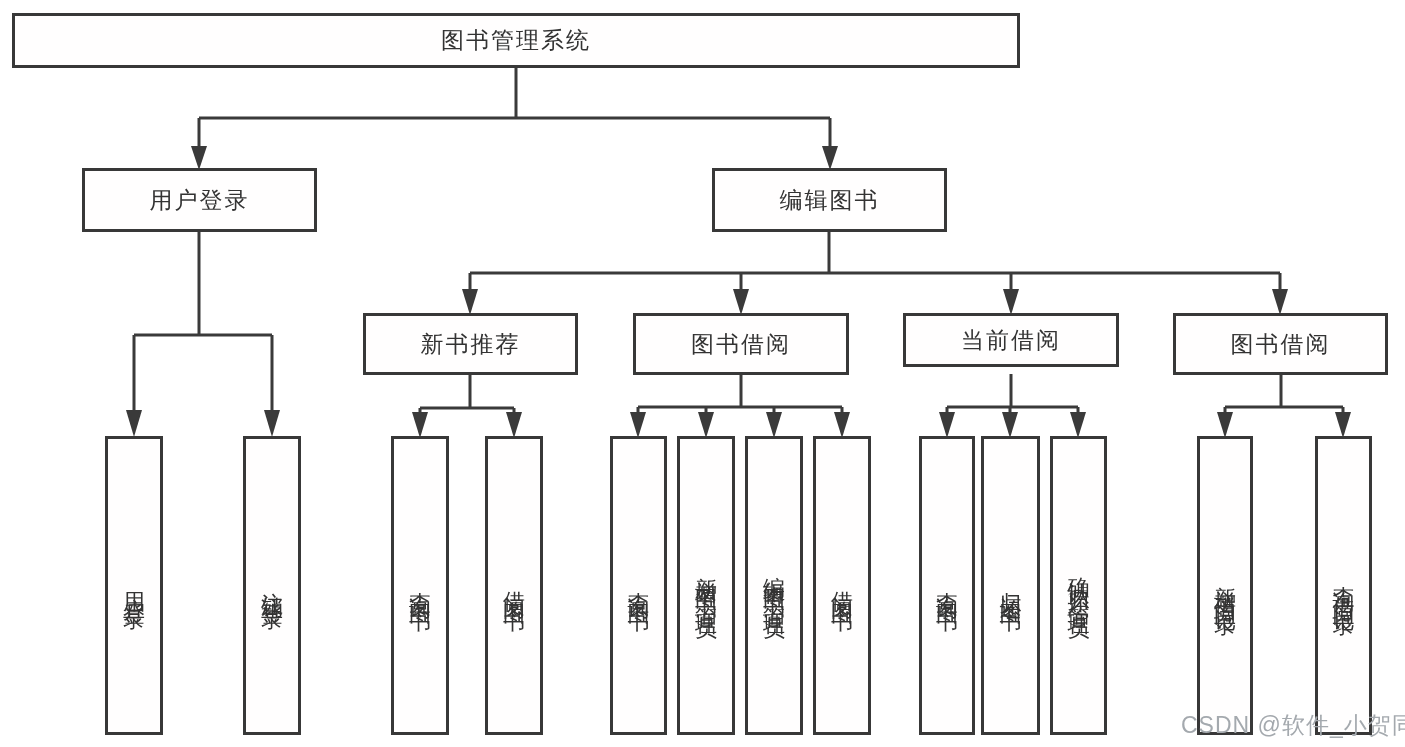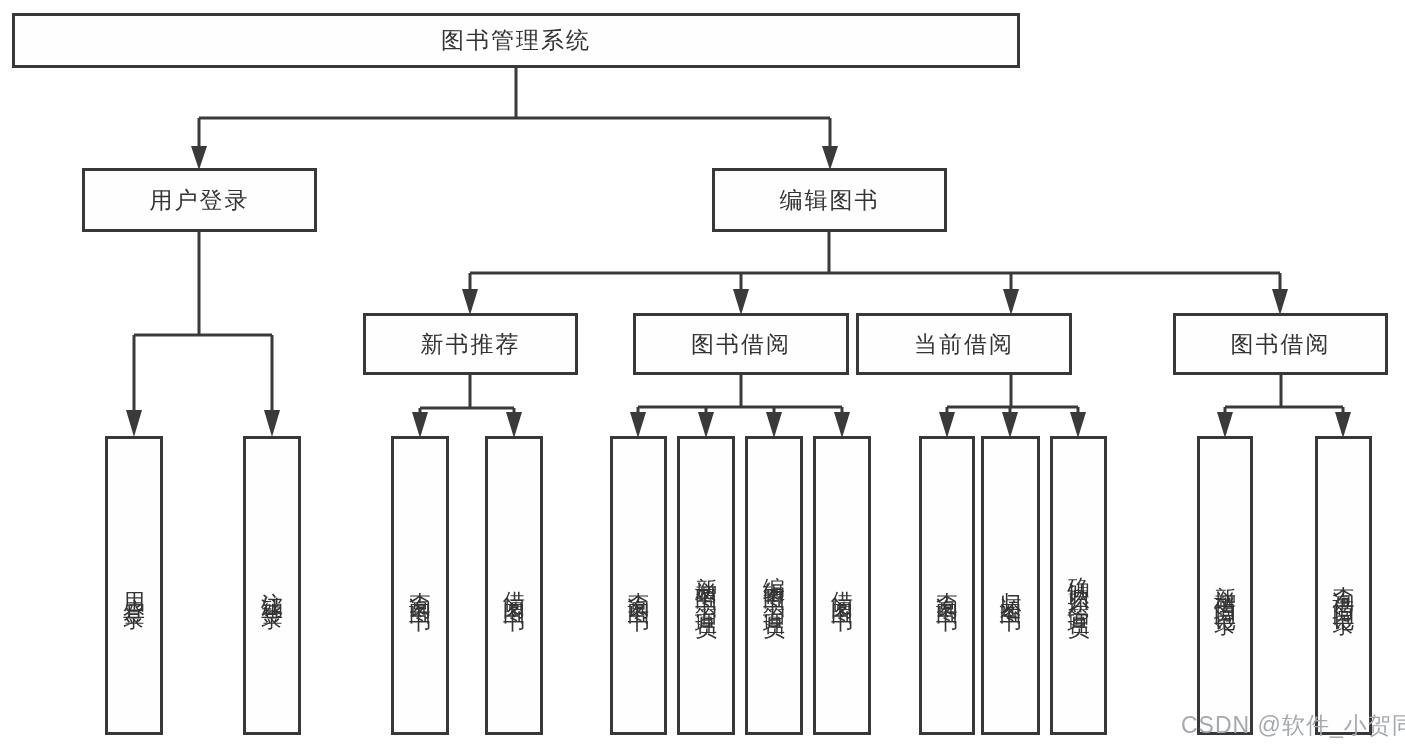--- a/index.html
+++ b/index.html
@@ -22,21 +22,21 @@
     writing-mode:vertical-rl;text-orientation:mixed;
     font-size:22px;letter-spacing:6px;line-height:1;
     padding:8px 0;
   }
   
   #node-root{left:12px;top:13px;width:1008px;height:55px;}
   #node-b0{left:82px;top:168px;width:235px;height:64px;}
   #node-b1{left:712px;top:168px;width:235px;height:64px;}
   #node-c0{left:363px;top:313px;width:215px;height:62px;}
   #node-c1{left:633px;top:313px;width:216px;height:62px;}
-  #node-c2{left:856px;top:313px;width:216px;height:62px;}
+  #node-c2{left:903px;top:313px;width:216px;height:54px;}
   #node-c3{left:1173px;top:313px;width:215px;height:62px;}
   
   .leaf{top:436px;height:299px;}
   #leaf-0{left:105px;width:58px;}
   #leaf-1{left:243px;width:58px;}
   #leaf-2{left:391px;width:58px;}
   #leaf-3{left:485px;width:58px;}
   #leaf-4{left:610px;width:57px;}
   #leaf-5{left:677px;width:58px;}
   #leaf-6{left:745px;width:58px;}

